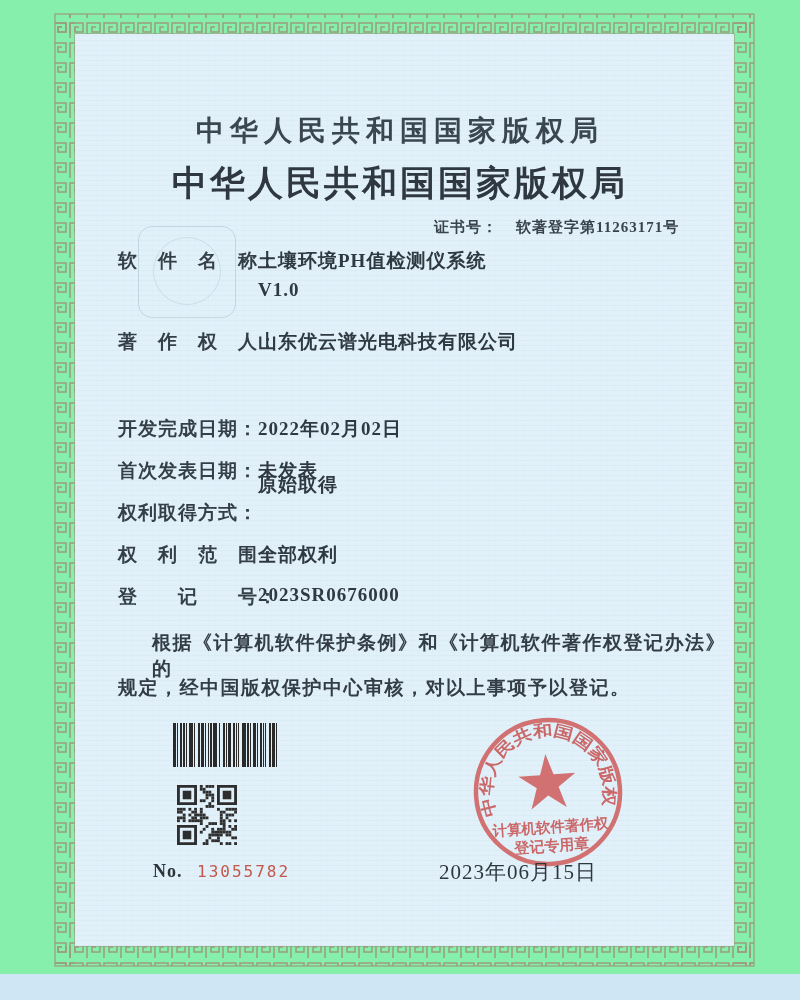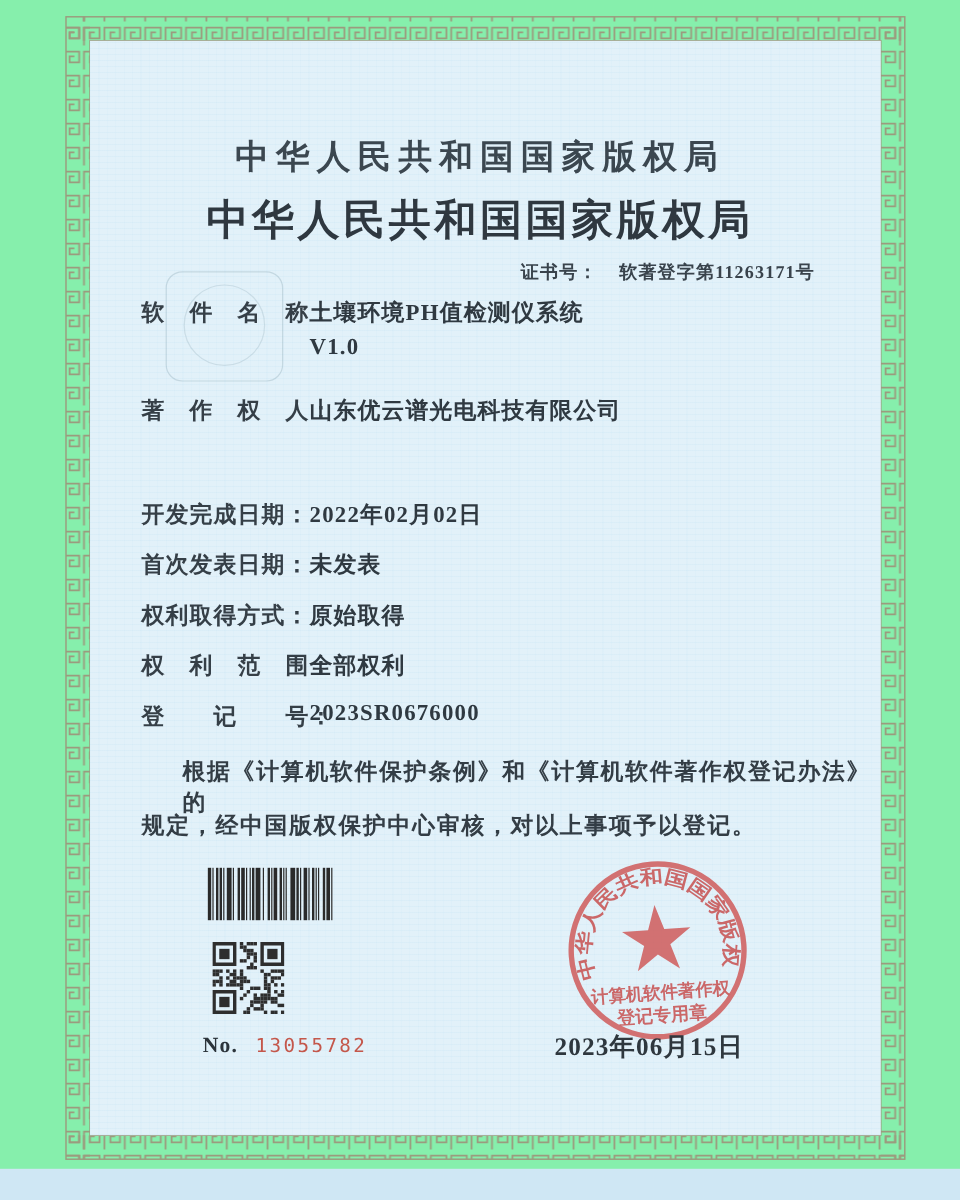--- a/index.html
+++ b/index.html
@@ -19,24 +19,24 @@
   .cert-no{left:434px;top:218px;font-size:15px;font-weight:bold;color:#39434c;letter-spacing:1px;}
   .cert-no .gap{display:inline-block;width:18px;}
   .field-label{font-size:19px;font-weight:bold;color:#353f47;letter-spacing:1px;white-space:pre;}
   .field-value{font-size:19px;font-weight:bold;color:#2f3941;letter-spacing:1px;}
   .stmt{width:575px;font-size:19px;font-weight:bold;color:#333d45;letter-spacing:1.5px;}
   .ghost{left:138px;top:226px;width:96px;height:90px;border:1px solid rgba(120,150,165,0.28);
          border-radius:14px;}
   .ghost::before{content:"";position:absolute;left:14px;top:10px;width:66px;height:66px;
          border:1px solid rgba(120,150,165,0.22);border-radius:50%;}
   .serial{left:153px;top:861px;font-size:18px;}
-  .serial .no-label{color:#2c343b;font-weight:bold;letter-spacing:1px;margin-left:16px;}
+  .serial .no-label{color:#2c343b;font-weight:bold;letter-spacing:1px;}
   .serial .no-value{color:#c4574b;font-family:"DejaVu Sans Mono",monospace;font-size:16px;
                     letter-spacing:2px;margin-left:10px;}
-  .issue-date{left:462px;top:858px;font-size:21px;font-weight:bold;color:#2e373e;letter-spacing:1px;}
+  .issue-date{left:439px;top:858px;font-size:21px;font-weight:normal;color:#2e373e;letter-spacing:1px;}
 </style>
 </head>
 <body>
 
 <div class="stage">
 
   <svg class="frame-svg" width="800" height="1000" viewBox="0 0 800 1000">
     <defs>
       <pattern id="gk" width="17" height="20" patternUnits="userSpaceOnUse">
         <path d="M2 18 V3 H15 V12 H7 V7 H11" fill="none" stroke="#9b9b7e" stroke-width="1.5"></path>
@@ -94,21 +94,21 @@
   <div class="abs field-value" style="left:258px;top:329px;">山东优云谱光电科技有限公司</div>
   <div class="abs field-label" style="left:118px;top:329px;">著　作　权　人：</div>
 
   <div class="abs field-label" style="left:118px;top:416px;">开发完成日期：</div>
   <div class="abs field-value" style="left:258px;top:416px;">2022年02月02日</div>
 
   <div class="abs field-label" style="left:118px;top:458px;font-family:Liberation Serif, serif;">首次发表日期：</div>
   <div class="abs field-value" style="left:258px;top:458px;">未发表</div>
 
   <div class="abs field-label" style="left:118px;top:500px;">权利取得方式：</div>
-  <div class="abs field-value" style="left:258px;top:500px;">原始取得</div>
+  <div class="abs field-value" style="left:258px;top:472px;">原始取得</div>
 
   <div class="abs field-label" style="left:118px;top:542px;">权　利　范　围：</div>
   <div class="abs field-value" style="left:258px;top:542px;">全部权利</div>
 
   <div class="abs field-label" style="left:118px;top:584px;">登　　记　　号：</div>
   <div class="abs field-value" style="left:258px;top:584px;">2023SR0676000</div>
 
   <div class="abs stmt" style="left:152px;top:630px;">根据《计算机软件保护条例》和《计算机软件著作权登记办法》的</div>
   <div class="abs stmt" style="left:118px;top:675px;">规定，经中国版权保护中心审核，对以上事项予以登记。</div>
 

